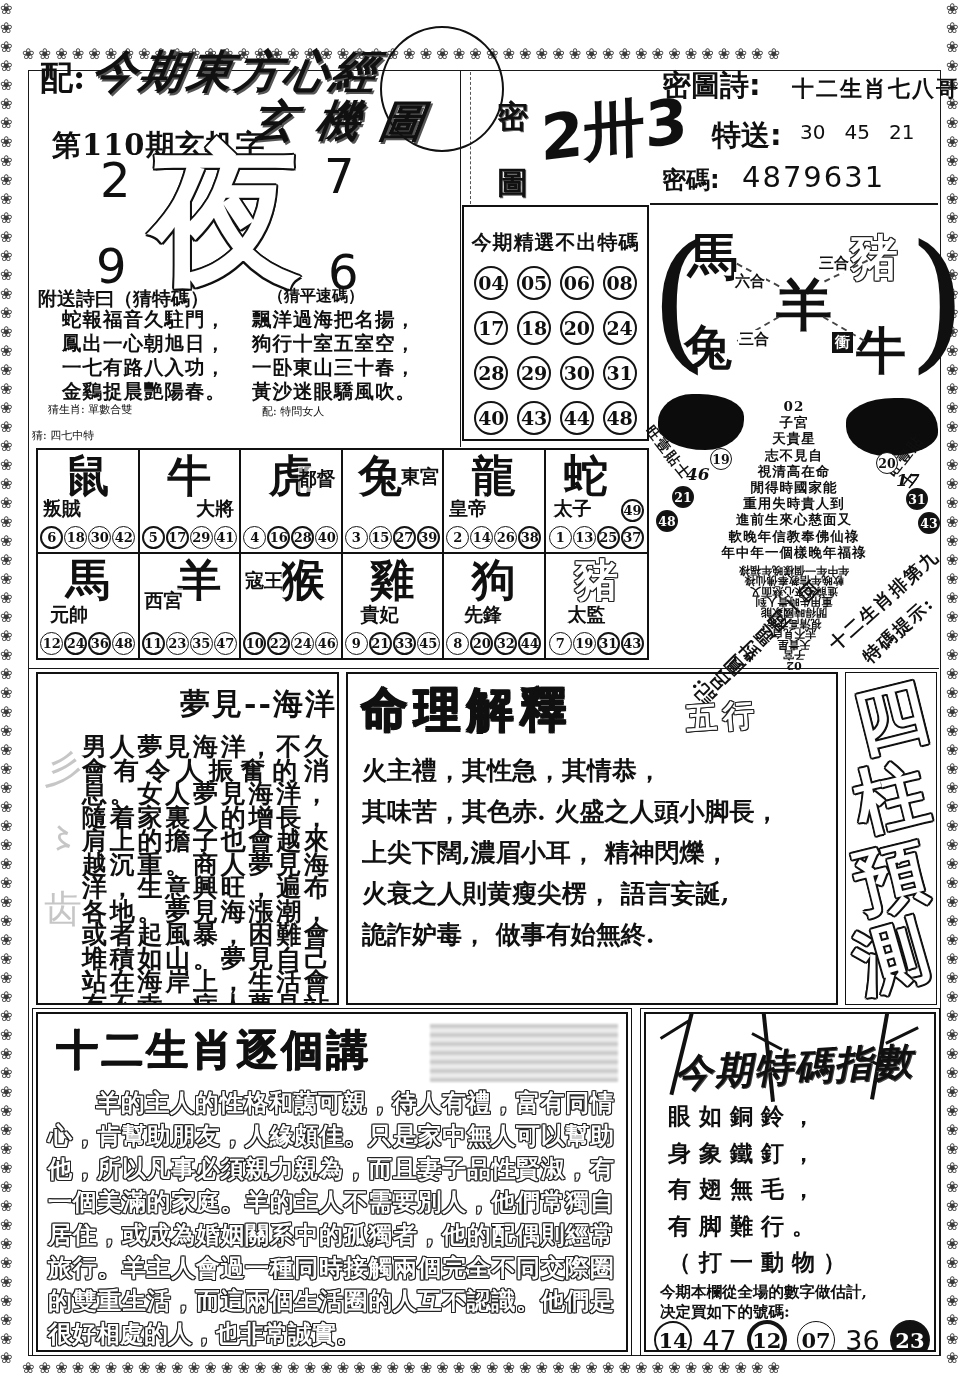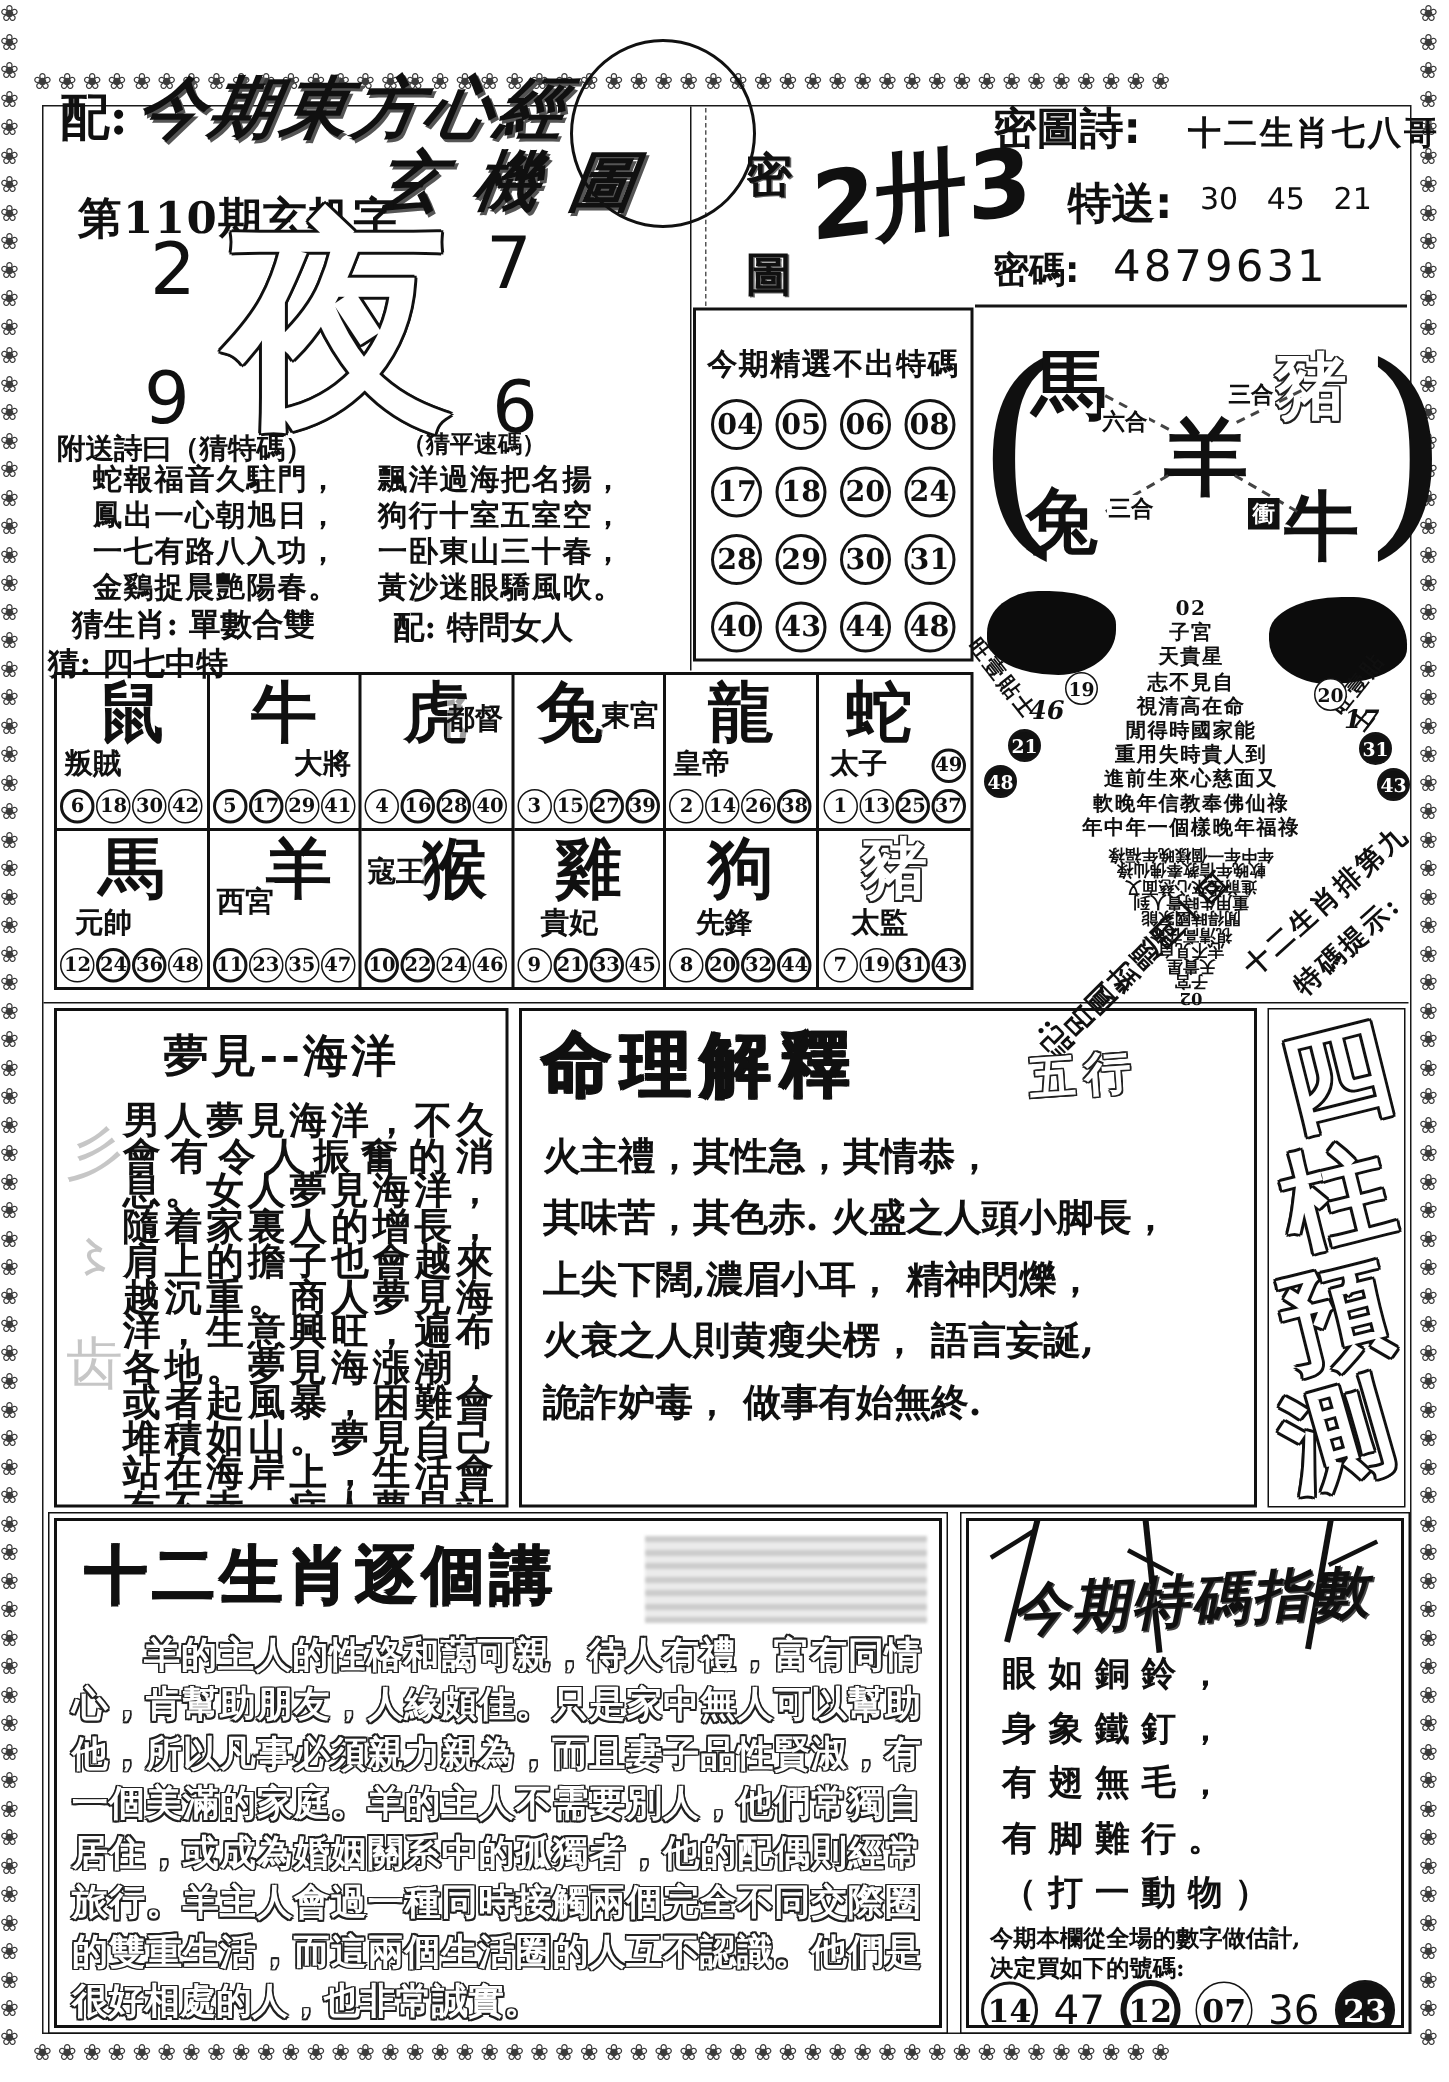--- a/index.html
+++ b/index.html
@@ -12,21 +12,21 @@
   .bstrip{color:#3c3c3c;font-size:15px;line-height:20px;white-space:nowrap;overflow:hidden}
   .vstrip{width:20px;word-break:break-all;white-space:normal;letter-spacing:0;line-height:19px}
   .cn{display:inline-flex;align-items:center;justify-content:center;border:1.5px solid #141414;
       border-radius:50%;font-weight:700;background:#fff;box-sizing:border-box}
   .cn.b{border-width:2.5px}
   .cn.filled{background:#111;color:#fff;border-width:2px}
   .hol{color:#fff;text-shadow:2px 0 #111,-2px 0 #111,0 2px #111,0 -2px #111,1.5px 1.5px #111,-1.5px -1.5px #111,1.5px -1.5px #111,-1.5px 1.5px #111}
   .hol1{color:#fff;text-shadow:1px 0 #222,-1px 0 #222,0 1px #222,0 -1px #222,1px 1px #222,-1px -1px #222,1px -1px #222,-1px 1px #222}
   .line{background:#161616}
   .poem{font-size:19.5px;line-height:24px;font-weight:600;letter-spacing:1px}
-  .hint{font-size:21px;font-weight:700}
+  .hint{font-size:11px;font-weight:400}
   .pyr{width:288px;text-align:center;font-weight:700;font-size:13.5px;line-height:16.2px;letter-spacing:1px}
   .pyr div{white-space:nowrap}
   .pyr.flip{transform:rotate(180deg);font-size:11px;line-height:10.6px;letter-spacing:0}
   .zgrid{display:grid;grid-template-columns:repeat(6,1fr);grid-template-rows:repeat(2,1fr);
          border:2px solid #111;box-sizing:border-box}
   .zcell{position:relative;border-right:2px solid #111;border-bottom:2px solid #111;box-sizing:border-box;overflow:hidden}
   .zcell:nth-child(6n){border-right:none}
   .zcell:nth-child(n+7){border-bottom:none}
   .zglyph{position:absolute;top:0px;left:50%;transform:translateX(-50%);font-size:44px;font-weight:900;line-height:52px}
   .ztitle{position:absolute;bottom:30px;right:5px;font-weight:900;font-size:19px;background:rgba(255,255,255,.6)}
@@ -296,21 +296,21 @@
       <div class="znums">
         <span class="cn">7</span>
         <span class="cn">19</span>
         <span class="cn b">31</span>
         <span class="cn b">43</span>
       </div>
     </div>
   </div>
 
   <div class="abs" style="left:36px;top:672px;width:303px;height:333px;border:2px solid #111;box-sizing:border-box;overflow:hidden">
-    <div class="k" style="text-align:center;margin-top:10px;font-size:30px;letter-spacing:2px">夢見--海洋</div>
+    <div class="k" style="text-align:right;margin-top:10px;font-size:30px;letter-spacing:2px">夢見--海洋</div>
     <div class="abs" style="left:6px;top:60px;color:#999;font-size:38px;opacity:.55;line-height:70px">彡<br>〻<br>齿</div>
     <div style="margin:10px 8px 0 44px;font-size:25px;line-height:23.5px;font-weight:700;text-align:justify">男人夢見海洋，不久會有令人振奮的消息。女人夢見海洋，隨着家裏人的增長，肩上的擔子也會越來越沉重。商人夢見海洋，生意興旺，遍布各地。夢見海漲潮，或者起風暴，困難會堆積如山。夢見自己站在海岸上，生活會有不幸。病人夢見站在海岸上，病情會嚴重、惡化。</div>
   </div>
 
   <div class="abs" style="left:346px;top:672px;width:492px;height:333px;border:2px solid #111;box-sizing:border-box;overflow:hidden">
     <div class="abs k sans" style="left:12px;top:4px;font-size:47px;letter-spacing:6px;text-shadow:1.5px 0 #111,0 1.5px #111,1.5px 1.5px #111">命理解釋</div>
     <div class="abs k hol1" style="left:338px;top:22px;font-size:31px;letter-spacing:6px;transform:rotate(-4deg)">五行</div>
     <div class="abs k" style="left:14px;top:76px;font-size:25px;line-height:41px;white-space:nowrap">
       <div>火主禮，其性急，其情恭，</div>
       <div>其味苦，其色赤.  火盛之人頭小脚長，</div>

